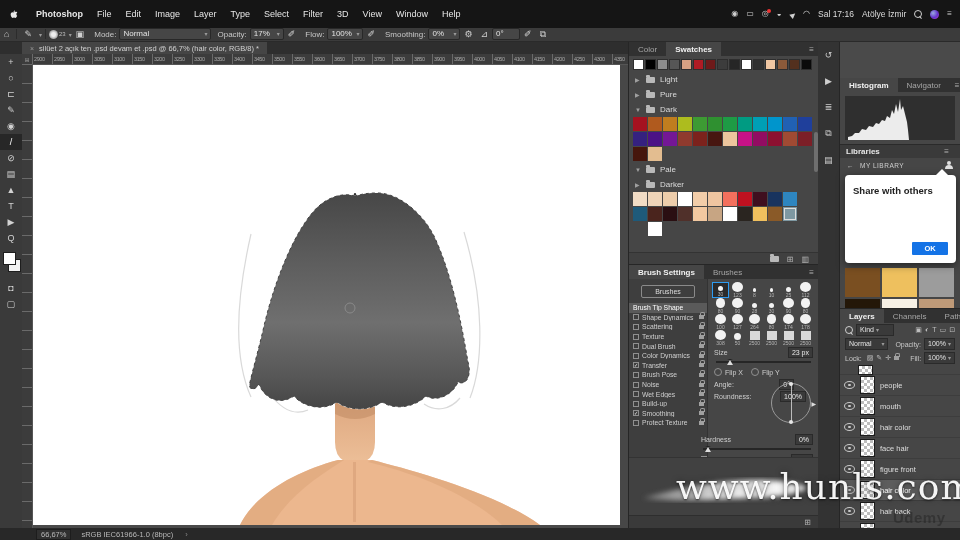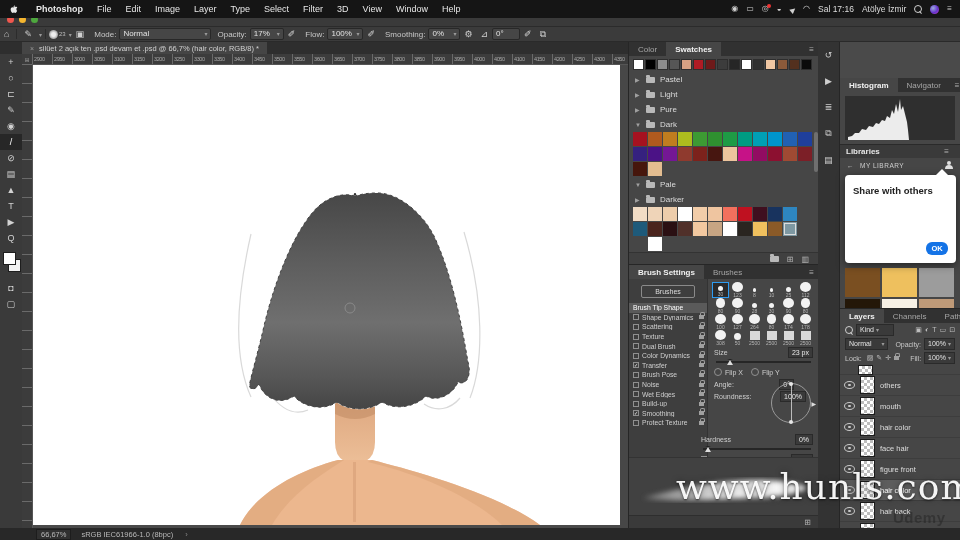--- a/index.html
+++ b/index.html
@@ -1,21 +1,21 @@
 <!DOCTYPE html>
 <html><head>
 <meta charset="utf-8">
 <style>
   html,body{margin:0;padding:0;background:#222;}
   .screen{position:relative;width:960px;height:540px;overflow:hidden;
     font-family:"Liberation Sans",sans-serif;background:#4a4a4a;color:#d8d8d8;
     -webkit-font-smoothing:antialiased;}
   .abs{position:absolute;}
   
-  .menubar{left:0;top:0;width:960px;height:18px;background:#151515;display:flex;align-items:center;
+  .menubar{left:0;top:0;width:960px;height:28px;background:#151515;display:flex;align-items:center;
     font-size:9px;color:#e6e6e6;z-index:30;}
   .menubar .apple{margin:0 10px 0 10px;display:flex;align-items:center;}
   .menu-item{padding:0 7px;white-space:nowrap;}
   .menu-item.bold{font-weight:bold;}
   .menubar-right{margin-left:auto;display:flex;align-items:center;gap:8px;padding-right:8px;font-size:8.5px;color:#ddd;}
   .mi-ic{font-size:8px;color:#cfcfcf;line-height:1;}
   .cam-badge{position:relative;}
   .cam-badge::after{content:"";position:absolute;right:-2px;top:-1px;width:4px;height:4px;border-radius:50%;background:#e33;}
   .loc{display:inline-block;transform:rotate(-40deg);font-size:7px;}
   .siri{width:9px;height:9px;border-radius:50%;background:radial-gradient(circle at 35% 35%,#9ad,#63c 55%,#c4c);}
@@ -126,21 +126,21 @@
   .lib-header{position:absolute;left:0;top:66px;right:0;height:13px;background:#3a3a3a;display:flex;align-items:center;padding:0 6px;font-size:8px;color:#e8e8e8;font-weight:bold;border-top:1px solid #2a2a2a;}
   .lib-sub{position:absolute;left:0;top:79px;right:0;height:16px;display:flex;align-items:center;gap:6px;padding:0 7px;font-size:6.5px;letter-spacing:0.5px;color:#cfcfcf;}
   .person{width:9px;height:9px;position:relative;margin-left:auto;}
   .person::before{content:"";position:absolute;left:2.5px;top:0;width:4px;height:4px;border-radius:50%;background:#e0e0e0;}
   .person::after{content:"";position:absolute;left:0.5px;top:4.5px;width:8px;height:4px;border-radius:4px 4px 0 0;background:#e0e0e0;}
   .popup{position:absolute;left:5px;top:97px;width:111px;height:88px;background:#fff;border-radius:4px;
     box-shadow:0 2px 8px rgba(0,0,0,.5);z-index:40;padding:10px 8px 0 8px;box-sizing:border-box;}
   .popup::before{content:"";position:absolute;right:8px;top:-6px;border-left:6px solid transparent;border-right:6px solid transparent;border-bottom:6px solid #fff;}
   .popup-title{font-size:9.5px;font-weight:bold;color:#202020;}
   .popup-body{font-size:7.5px;color:#4a4a4a;margin-top:7px;line-height:1.5;}
-  .ok-btn{position:absolute;right:8px;bottom:8px;width:22px;height:13px;border-radius:6px;background:#1473e6;
+  .ok-btn{position:absolute;right:8px;bottom:8px;width:36px;height:13px;border-radius:1px;background:#1473e6;
     color:#fff;font-size:7.5px;display:flex;align-items:center;justify-content:center;font-weight:bold;}
   .lib-grid{position:absolute;left:5px;top:190px;width:111px;display:flex;flex-wrap:wrap;gap:2px;}
   .lib-sw{width:35px;height:29px;}
   .lib-bottom{position:absolute;left:0;right:0;top:252px;height:13px;display:flex;align-items:center;padding:0 8px;font-size:8px;color:#b5b5b5;gap:7px;border-bottom:1px solid #2a2a2a;}
   .lib-bottom .right{margin-left:auto;display:flex;gap:7px;}
   
   .layers{position:absolute;left:0;top:230px;right:0;bottom:0;background:#464646;border-top:1px solid #262626;}
   .lr-ctl{display:flex;align-items:center;gap:3px;padding:0 5px;height:14px;font-size:7px;color:#c8c8c8;}
   .lr-field{background:#3a3a3a;border:1px solid #2a2a2a;height:10px;line-height:10px;padding:0 3px;display:flex;align-items:center;color:#e4e4e4;}
   .lr-ics{margin-left:auto;display:flex;gap:3px;font-size:7px;color:#bdbdbd;}
@@ -405,25 +405,20 @@
           <span class="sw" style="background: rgb(48, 48, 48);"></span>
           <span class="sw" style="background: rgb(239, 198, 162);"></span>
           <span class="sw" style="background: rgb(138, 90, 58);"></span>
           <span class="sw" style="background: rgb(83, 48, 30);"></span>
           <span class="sw" style="background: rgb(10, 10, 10);"></span>
         </div>
       <div id="swatch-groups">
           <div class="grp-row">
             <span class="grp-arrow">▶</span>
             <span class="folder"></span>
-            <span>Pastel</span>
-          </div>
-          <div class="grp-row">
-            <span class="grp-arrow">▶</span>
-            <span class="folder"></span>
             <span>Light</span>
           </div>
           <div class="grp-row">
             <span class="grp-arrow">▶</span>
             <span class="folder"></span>
             <span>Pure</span>
           </div>
           <div class="grp-row">
             <span class="grp-arrow">▼</span>
             <span class="folder"></span>
@@ -869,21 +864,21 @@
             <span class="chev">▾</span>
         </span>
       </div>
       <div id="layer-rows">
           <div class="layer-row" style="height: 9px;">
             <span class="thumb" style="height: 8px; margin-left: 14px;"></span>
           </div>
           <div class="layer-row">
             <span class="eye"></span>
             <span class="thumb"></span>
-            <span>others</span>
+            <span>people</span>
           </div>
           <div class="layer-row">
             <span class="eye"></span>
             <span class="thumb"></span>
             <span>mouth</span>
           </div>
           <div class="layer-row">
             <span class="eye"></span>
             <span class="thumb"></span>
             <span>hair color</span>

